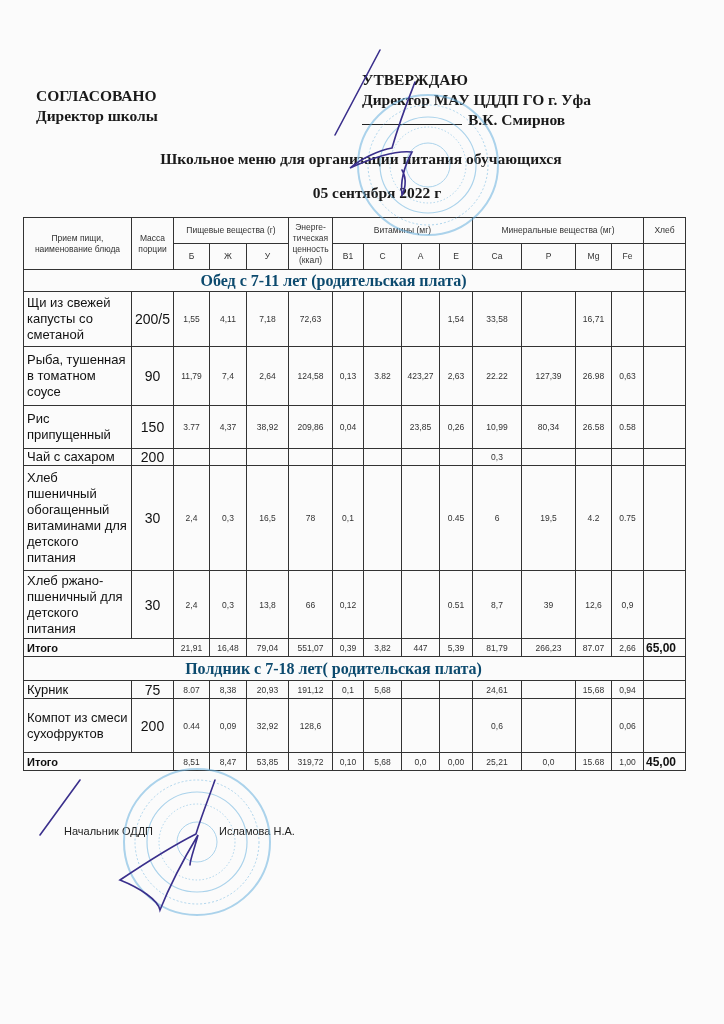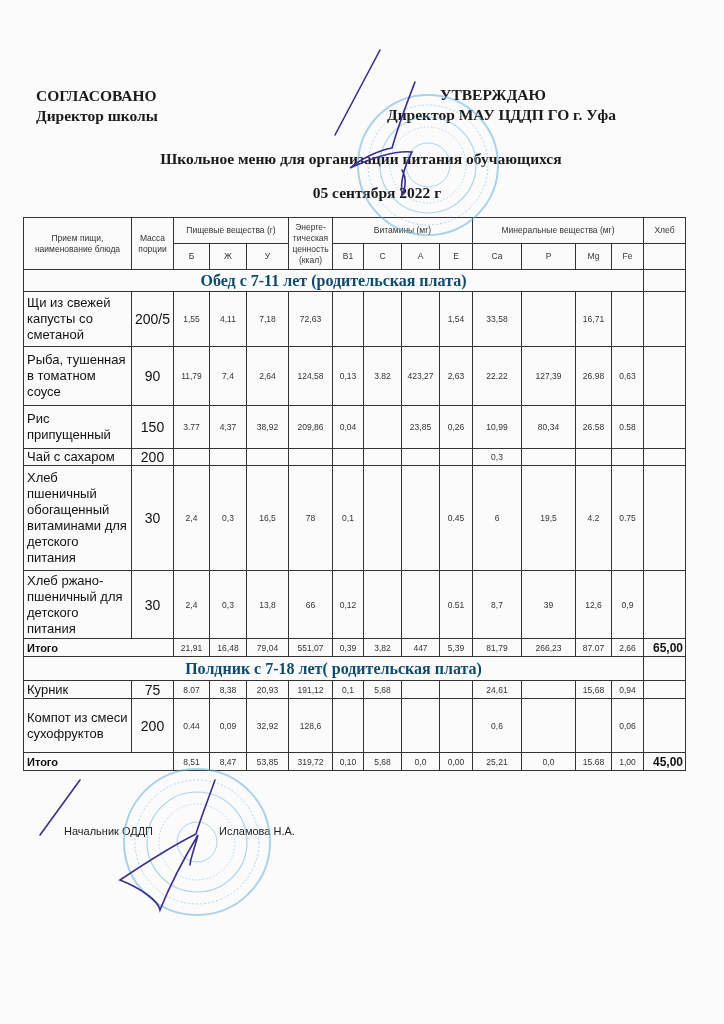--- a/index.html
+++ b/index.html
@@ -1,47 +1,48 @@
 <!DOCTYPE html>
 <html><head>
 <meta charset="utf-8">
 <style>
   html, body { margin:0; padding:0; }
   body { width:724px; height:1024px; background:#fbfbfb; position:relative; overflow:hidden; font-family:"Liberation Sans", sans-serif; color:#1a1a1a; }
   .serif { font-family:"Liberation Serif", serif; font-weight:bold; }
   .abs { position:absolute; }
   .hdr-left { left:36px; top:86px; font-size:15.5px; line-height:20px; }
-  .hdr-right { left:362px; top:70px; font-size:15.5px; line-height:20px; text-align:right; width:254px;margin-top:15px; }
+  .hdr-right { left:362px; top:70px; font-size:15.5px; line-height:20px; text-align:left; width:254px; }
   .hdr-right .l1 { padding-right:70px; }
   .sign-line { display:inline-block; width:100px; border-bottom:1px solid #222; margin-right:6px; height:12px; vertical-align:baseline; }
   .title { left:0; width:692px; top:150px; text-align:center; font-size:15.5px; padding-left:30px; box-sizing:border-box; }
   .date { left:0; width:724px; top:184px; text-align:center; font-size:15.5px; padding-left:30px; box-sizing:border-box; }
   table { position:absolute; left:23px; top:217px; border-collapse:collapse; table-layout:fixed; }
   td, th { border:1px solid #333; padding:0 2px; font-weight:normal; vertical-align:middle; overflow:hidden; }
   th { font-size:8.5px; text-align:center; line-height:11px; color:#333; }
   td.num { font-size:8.5px; text-align:center; color:#333; }
   td.name { font-size:13px; line-height:16px; text-align:left; padding-left:3px; color:#111; }
   td.mass { font-size:14px; text-align:center; color:#111; }
   td.sect { font-family:"Liberation Serif", serif; font-weight:bold; font-size:16px; text-align:center; color:#0c4a6e; }
   td.total-label { font-size:11px; font-weight:bold; text-align:left; padding-left:3px; color:#111; }
-  td.price { font-size:12px; font-weight:bold; text-align:right; color:#111; }
+  td.price { font-size:12px; font-weight:bold; text-align:left; color:#111; }
   .footer { left:64px; top:825px; font-size:11px; font-family:Liberation Sans, sans-serif; color:#222;text-align:right; }
   .footer .n2 { position:absolute; left:155px; top:0; white-space:nowrap; }
   svg.overlay { position:absolute; left:0; top:0; pointer-events:none; }
 </style>
 </head>
 <body>
 
 <div class="abs serif hdr-left">
   <div>СОГЛАСОВАНО</div>
   <div>Директор школы</div>
 </div>
 <div class="abs serif hdr-right">
   <div class="l1">УТВЕРЖДАЮ</div>
   <div>Директор МАУ ЦДДП ГО г. Уфа</div>
+  <div><span class="sign-line"></span><span>В.К. Смирнов</span></div>
 </div>
 <div class="abs serif title">Школьное меню для организации питания обучающихся</div>
 <div class="abs serif date">05 сентября 2022 г</div>
 
 <table>
   <colgroup>
     <col style="width:108px">
       <col style="width:42px">
     <col style="width:36px">
       <col style="width:37px">

